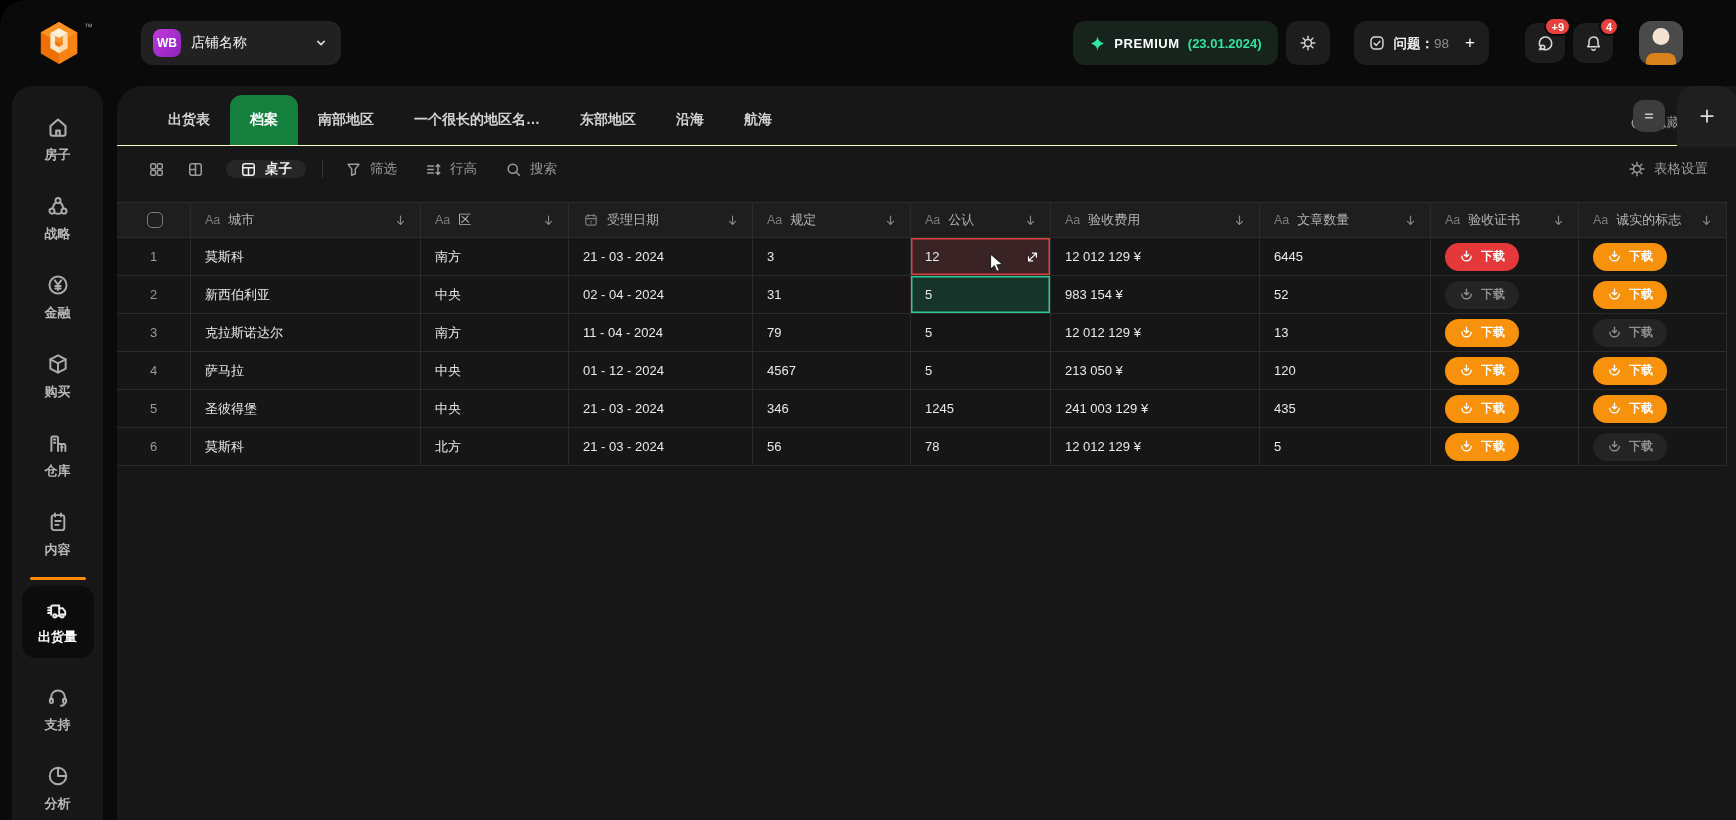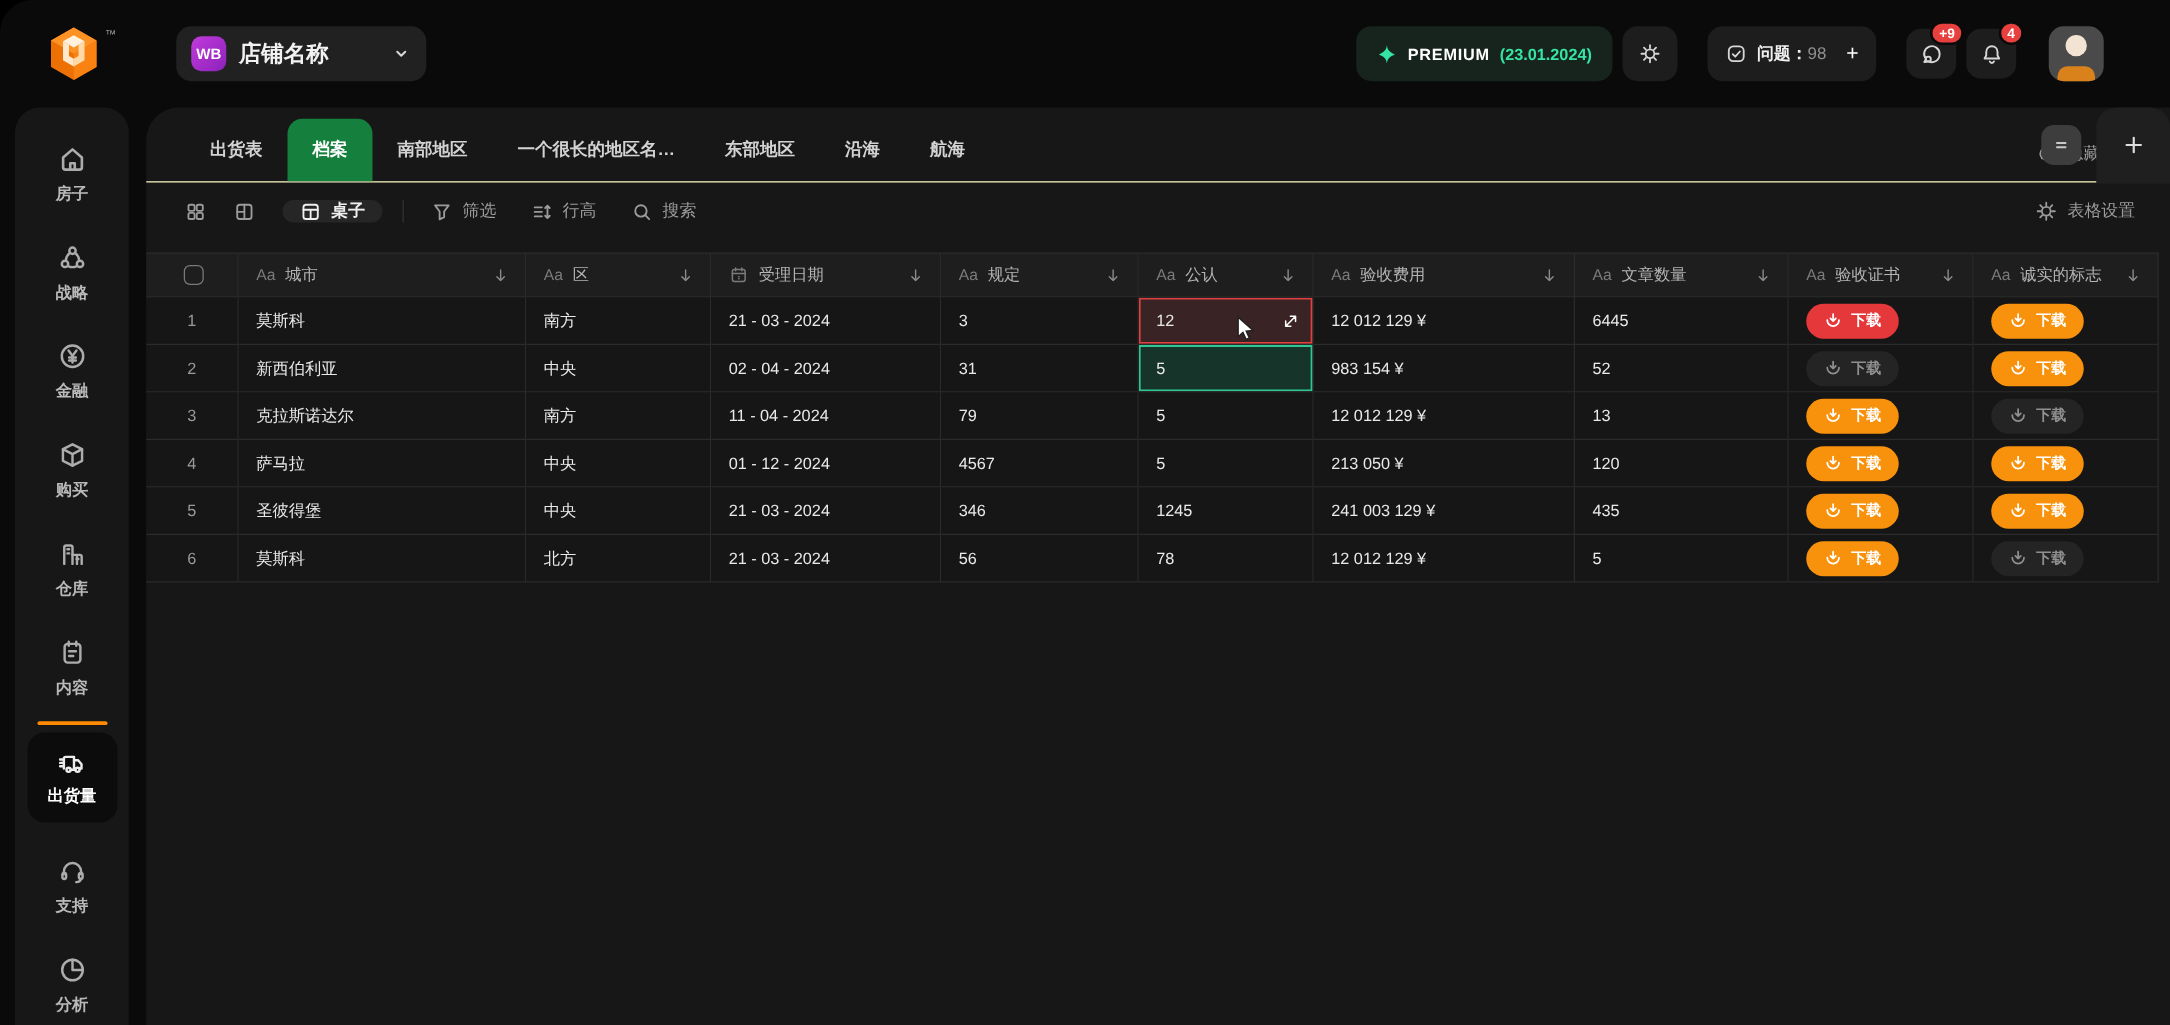--- a/index.html
+++ b/index.html
@@ -6,29 +6,29 @@
   html,body { width:1736px; height:820px; background:#000; overflow:hidden;
     font-family:"Liberation Sans","DejaVu Sans",sans-serif; }
   .app { position:absolute; inset:0; background:#0a0a0a; border-top-left-radius:26px; overflow:hidden; color:#e8e8e8; }
 
   
   .topbar { position:absolute; left:0; top:0; right:0; height:86px; display:flex; align-items:center; padding:0 53px 0 36px; }
   .logo-wrap { display:flex; align-items:flex-start; gap:2px; }
   .logo-tm { color:#9a9a9a; font-size:9px; margin-top:2px; }
   .store-pill { margin-left:48px; height:44px; width:200px; background:#212121; border-radius:12px; display:flex; align-items:center; gap:10px; padding:0 12px; cursor:pointer; }
   .wb-badge { width:28px; height:28px; border-radius:8px; background:linear-gradient(135deg,#c13bdb,#8d22bb); display:flex; align-items:center; justify-content:center; font-size:12px; font-weight:700; color:#fff; }
-  .store-name { font-size:18px; font-weight:700; color:#f2f2f2; }
+  .store-name { font-size:14px; font-weight:400; color:#f2f2f2; }
   .store-pill .chev { margin-left:auto; color:#d8d8d8; display:flex; }
   .topbar-right { margin-left:auto; display:flex; align-items:center; gap:8px; }
   .premium-pill { height:44px; background:#16241d; border-radius:12px; display:flex; align-items:center; gap:8px; padding:0 16px; }
   .premium-label { font-size:13px; font-weight:700; letter-spacing:.6px; color:#fff; }
   .premium-date { font-size:13px; font-weight:600; color:#35e3a4; }
   .icon-btn { height:44px; min-width:44px; background:#1d1d1d; border-radius:12px; display:flex; align-items:center; justify-content:center; color:#d6d6d6; position:relative; cursor:pointer; }
   .icon-btn.sq40 { height:40px; min-width:40px; }
-  .issues-pill { height:44px; background:#1d1d1d; border-radius:12px; display:flex; align-items:center; gap:8px; padding:0 14px; color:#d6d6d6; cursor:pointer; margin-left:16px; margin-right:16px;}
+  .issues-pill { height:44px; background:#1d1d1d; border-radius:12px; display:flex; align-items:center; gap:8px; padding:0 14px; color:#d6d6d6; cursor:pointer; margin-left:16px; margin-right:28px;}
   .issues-label { font-size:13.5px; font-weight:700; color:#f0f0f0; }
   .issues-count { font-size:13.5px; color:#8f8f8f; }
   .issues-plus { font-size:17px; color:#fff; margin-left:8px; font-weight:400; }
   .badge { position:absolute; top:-6px; right:-6px; background:#e8403e; color:#fff; font-size:11px; font-weight:700; height:19px; min-width:19px; padding:0 5px; border-radius:10px; display:flex; align-items:center; justify-content:center; border:2px solid #0a0a0a; }
   .avatar { width:44px; height:44px; border-radius:12px; background:#4a4a4a; margin-left:18px; position:relative; overflow:hidden; cursor:pointer; }
   .avatar .head { position:absolute; left:50%; top:7px; transform:translateX(-50%); width:17px; height:17px; border-radius:50%; background:#f3e3d3; }
   .avatar .body { position:absolute; left:50%; bottom:-4px; transform:translateX(-50%); width:30px; height:16px; border-radius:8px 8px 0 0; background:#d9821b; }
 
   
   .sidebar { position:absolute; left:12px; top:86px; bottom:-20px; width:91px; background:#171717; border-radius:20px 20px 0 0; padding-top:14px; }

